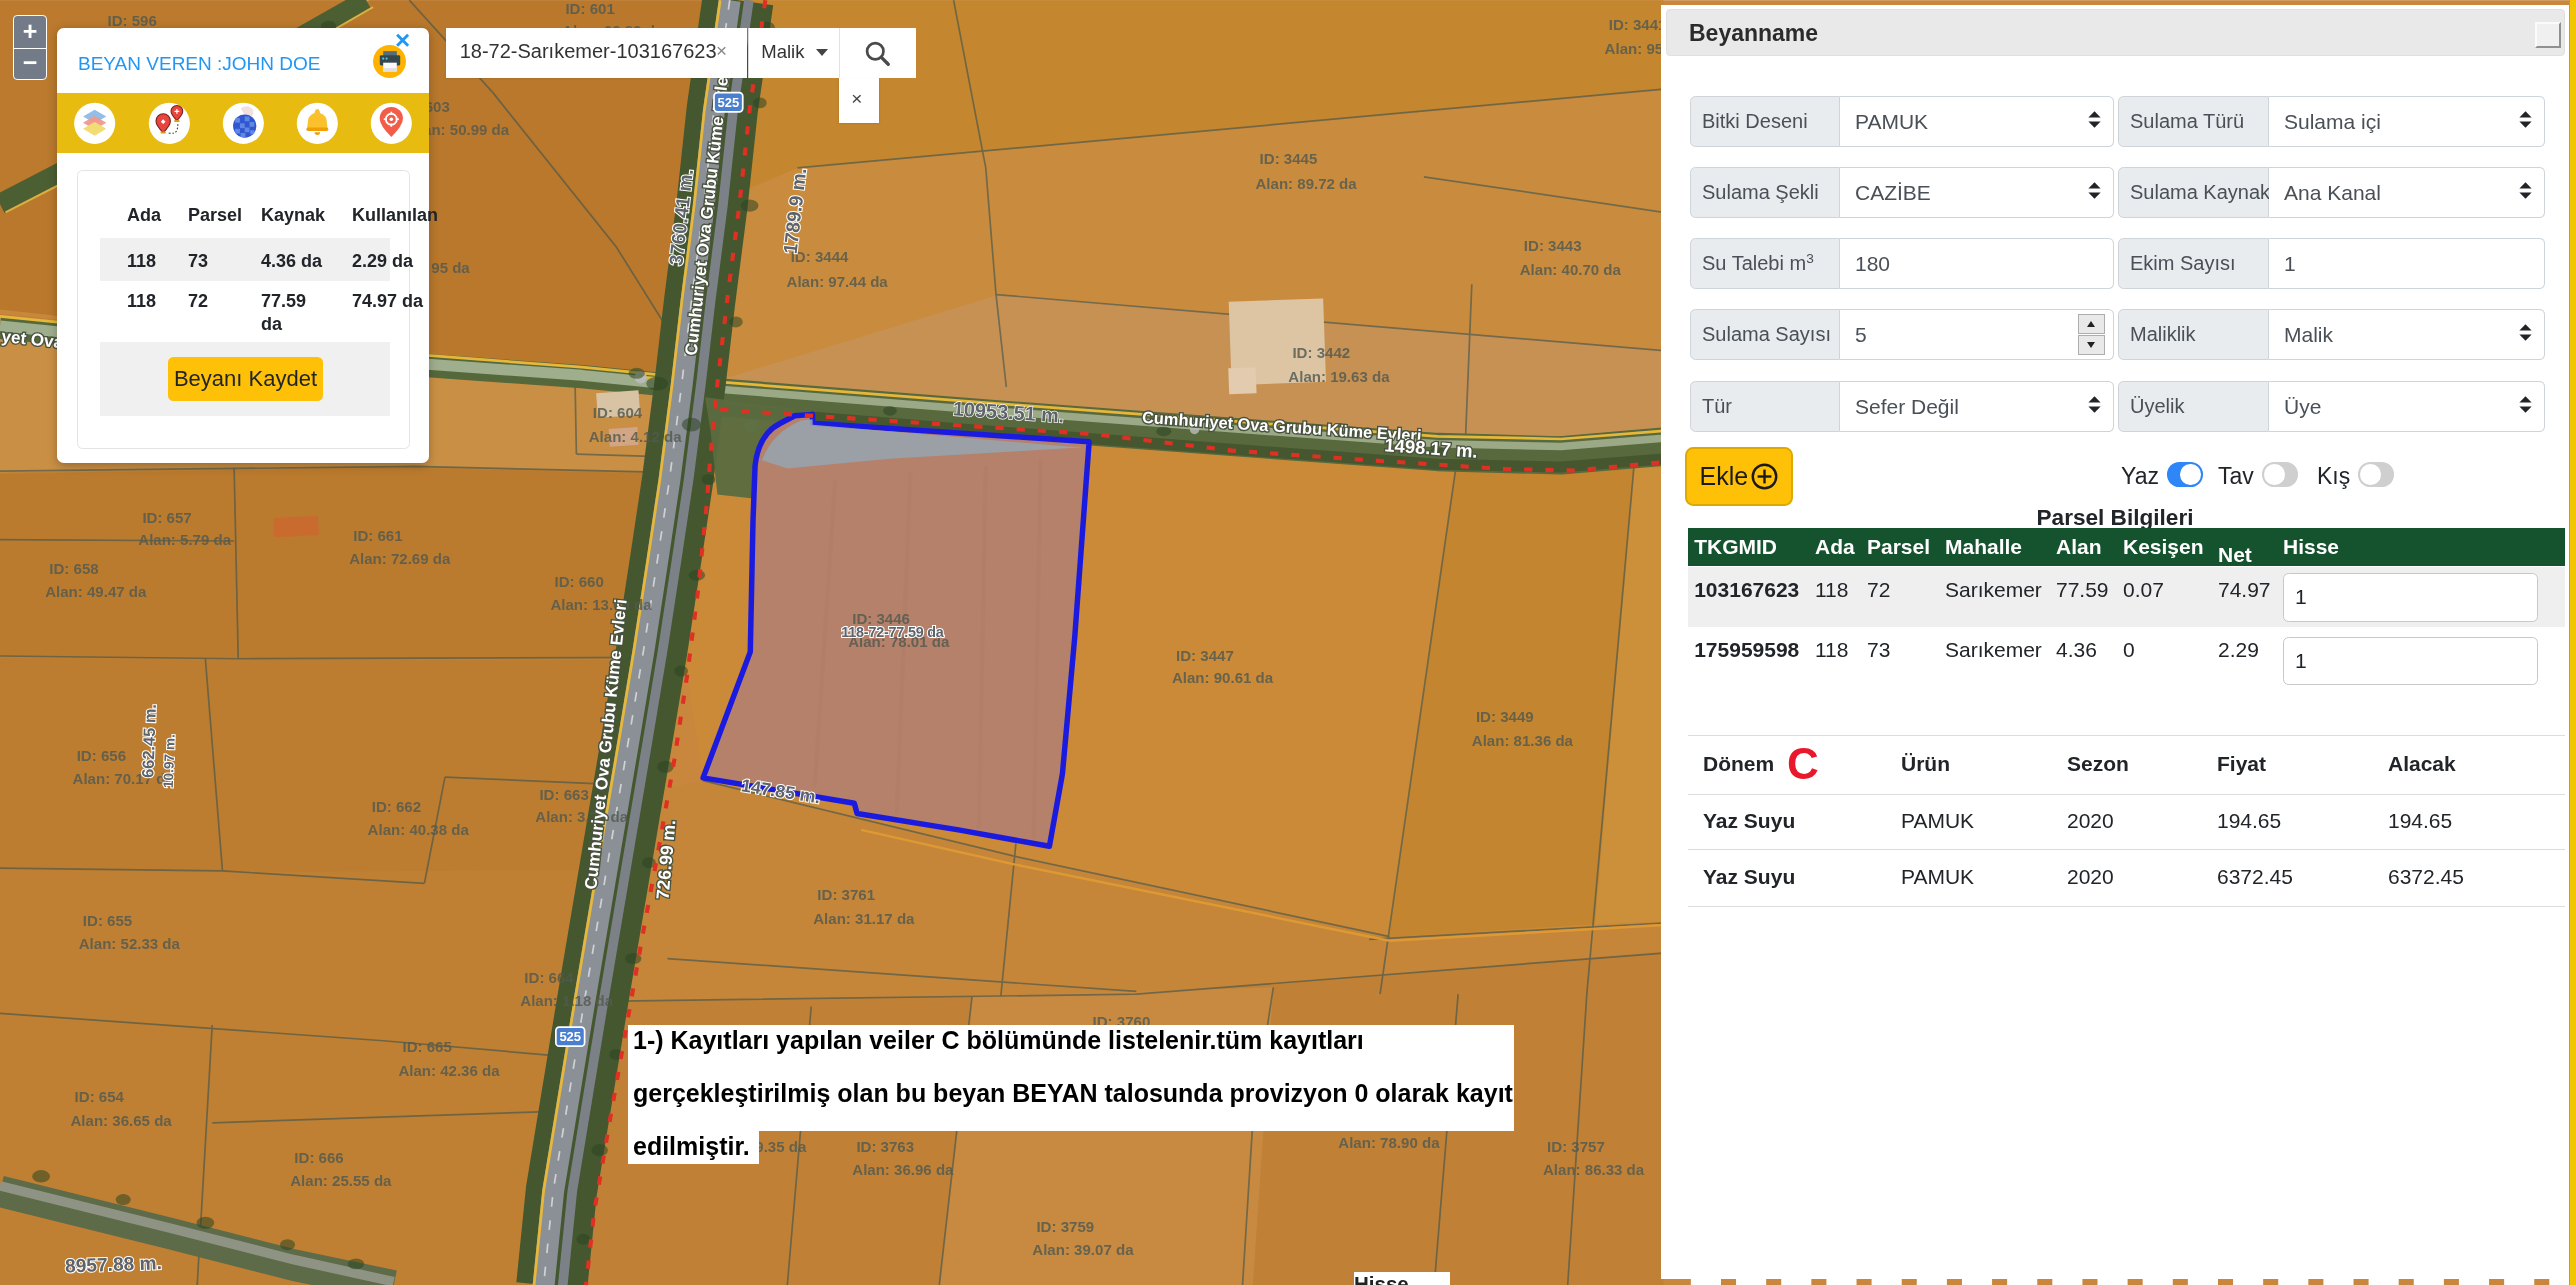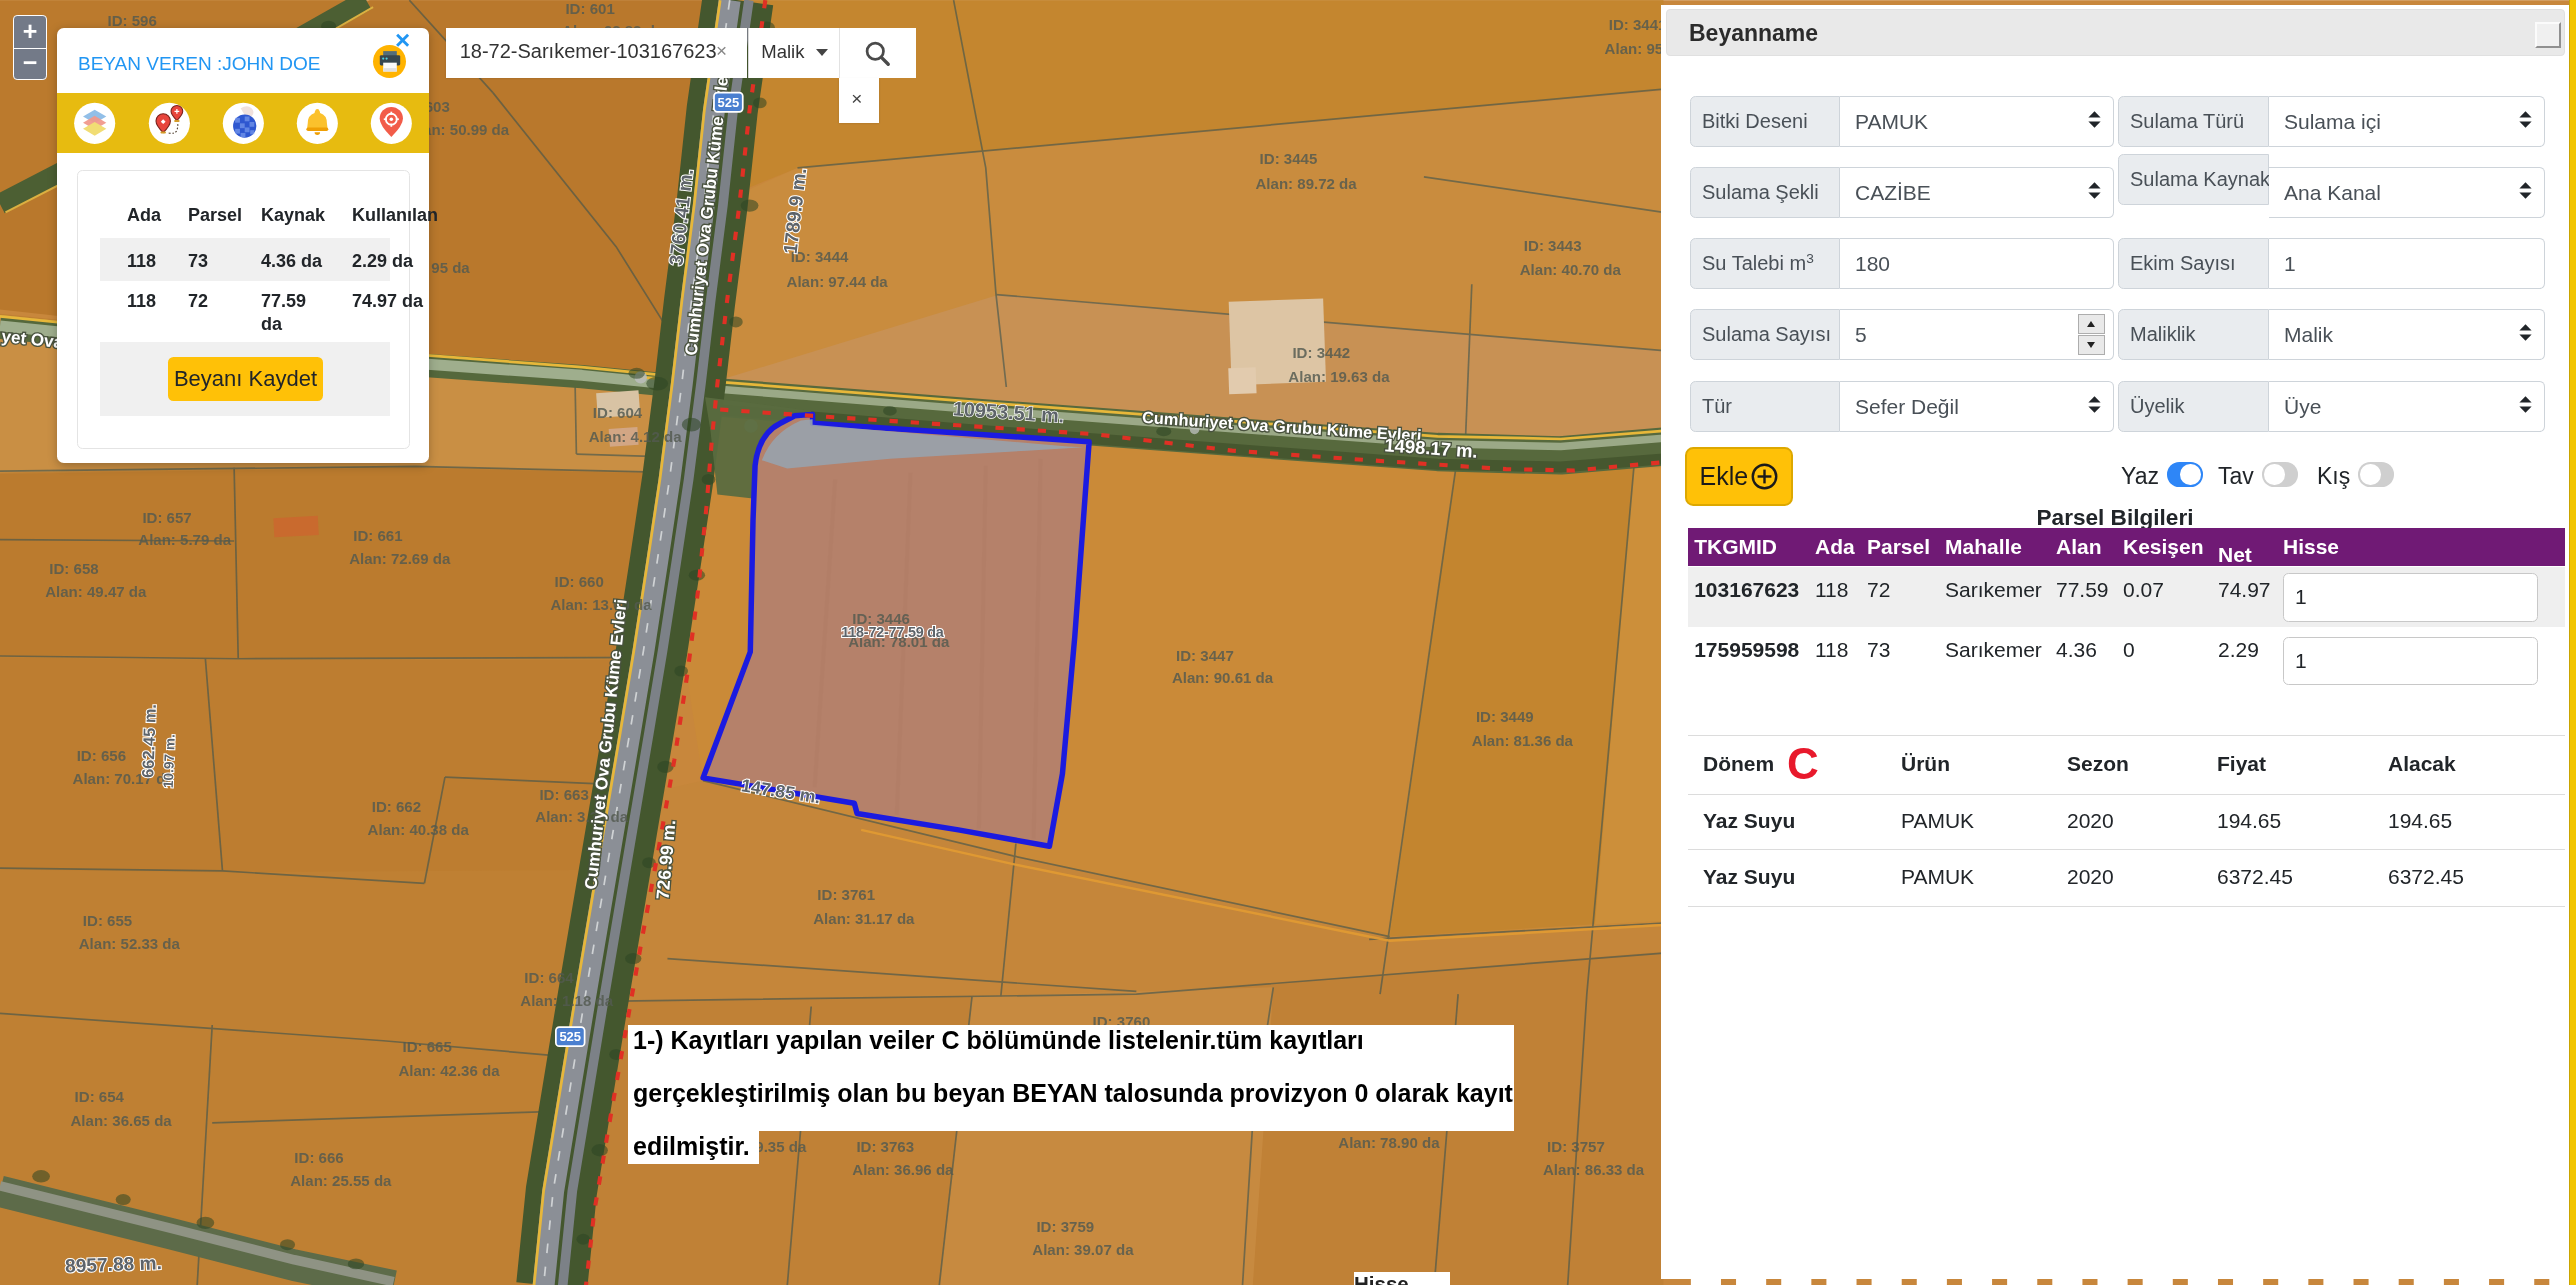--- a/index.html
+++ b/index.html
@@ -362,21 +362,21 @@
 <div class="lblbox" style="left:2118px;top:96px;width:151px;height:51px;white-space:nowrap">Sulama Türü</div>
 <div class="valbox" style="left:2269px;top:96px;width:276px;height:51px">Sulama içi<span class="selarr"><svg width="15" height="19" viewBox="0 0 22 28">
         <polygon points="11,2 20,11 2,11" fill="#212529"></polygon>
         <polygon points="11,26 20,17 2,17" fill="#212529"></polygon>
       </svg></span></div>
 <div class="lblbox" style="left:1690px;top:167px;width:150px;height:51px">Sulama Şekli</div>
 <div class="valbox" style="left:1840px;top:167px;width:274px;height:51px">CAZİBE<span class="selarr"><svg width="15" height="19" viewBox="0 0 22 28">
         <polygon points="11,2 20,11 2,11" fill="#212529"></polygon>
         <polygon points="11,26 20,17 2,17" fill="#212529"></polygon>
       </svg></span></div>
-<div class="lblbox" style="left:2118px;top:154px;width:151px;height:51px;white-space:nowrap">Sulama Kaynak</div>
+<div class="lblbox" style="left:2118px;top:167px;width:151px;height:51px;white-space:nowrap">Sulama Kaynak</div>
 <div class="valbox" style="left:2269px;top:167px;width:276px;height:51px">Ana Kanal<span class="selarr"><svg width="15" height="19" viewBox="0 0 22 28">
         <polygon points="11,2 20,11 2,11" fill="#212529"></polygon>
         <polygon points="11,26 20,17 2,17" fill="#212529"></polygon>
       </svg></span></div>
 <div class="lblbox" style="left:1690px;top:238px;width:150px;height:51px">Su Talebi m<sup style="font-size:13.7px;margin-top:-9.6px">3</sup></div>
 <div class="valbox" style="left:1840px;top:238px;width:274px;height:51px">180</div>
 <div class="lblbox" style="left:2118px;top:238px;width:151px;height:51px">Ekim Sayısı</div>
 <div class="valbox" style="left:2269px;top:238px;width:276px;height:51px">1</div>
 <div class="lblbox" style="left:1690px;top:309px;width:150px;height:51px">Sulama Sayısı</div>
 <div class="valbox" style="left:1840px;top:309px;width:274px;height:51px">5
@@ -414,21 +414,21 @@
   </div>
 <div class="abs" style="left:2218px;top:463px;font-size:23px;color:#212529">Tav</div>
 <div class="tgl" style="left:2262px;top:462px;background:#cfcfcf">
     <span class="knob" style="left:2.1px"></span>
   </div>
 <div class="abs" style="left:2317px;top:463px;font-size:23px;color:#212529">Kış</div>
 <div class="tgl" style="left:2358px;top:462px;background:#cfcfcf">
     <span class="knob" style="left:2.1px"></span>
   </div>
 <div class="abs" style="left:1661px;top:505px;width:908px;text-align:center;font-size:22.6px;font-weight:700;color:#212529">Parsel Bilgileri</div>
-<div class="abs" style="left:1688px;top:528px;width:877px;height:38px;background:#701a75">
+<div class="abs" style="left:1688px;top:528px;width:877px;height:38px;background:#14532d">
 <span class="abs thdr" style="left:6.2px;top:6.8px">TKGMID</span>
     <span class="abs thdr" style="left:127px;top:6.8px">Ada</span>
     <span class="abs thdr" style="left:179px;top:6.8px">Parsel</span>
     <span class="abs thdr" style="left:257px;top:6.8px">Mahalle</span>
     <span class="abs thdr" style="left:368px;top:6.8px">Alan</span>
     <span class="abs thdr" style="left:435px;top:6.8px">Kesişen</span>
     <span class="abs thdr" style="left:530px;top:15px">Net</span>
     <span class="abs thdr" style="left:595px;top:6.8px">Hisse</span>
 </div>
 <div class="abs" style="left:1688px;top:567px;width:877px;height:60px;background:#efefef"></div>

